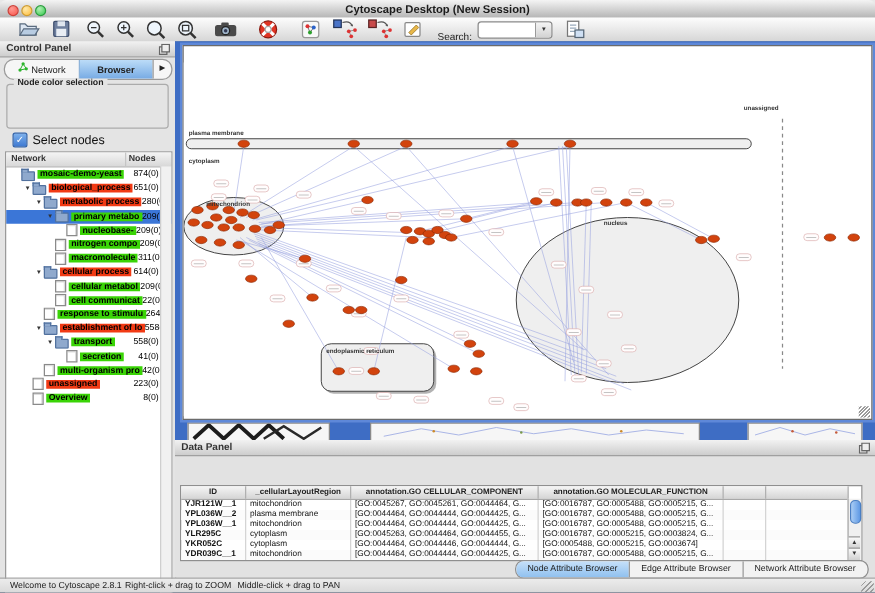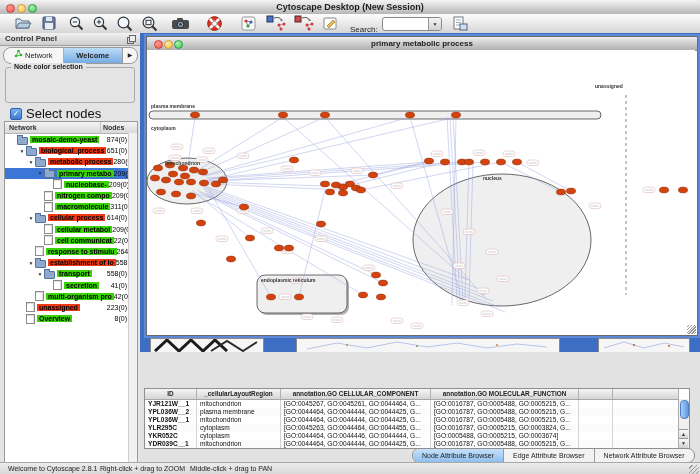--- a/index.html
+++ b/index.html
@@ -45,21 +45,21 @@
   #groupbox legend,#gb-label{position:absolute;top:-5px;left:5px;background:#e4e4e4;
     padding:0 3px;font-size:7px;font-weight:bold;color:#222;}
   #combo{position:absolute;left:8px;top:8px;width:110px;height:16px;background:#fff;
     border:1px solid #9a9a9a;border-radius:4px;display:flex;}
   #combo .val{flex:1;font-size:7.5px;line-height:15px;text-align:center;color:#111;}
   #combo .btn{width:14px;background:linear-gradient(#9ec8f2,#4f8ad8);border-radius:0 3px 3px 0;
     color:#fff;font-size:4.5px;line-height:7px;text-align:center;}
   #selnodes{left:10px;top:73px;display:flex;align-items:center;gap:4px;}
   #checkbox{width:10px;height:10px;border-radius:2px;border:1px solid #2f62aa;
     background:linear-gradient(#7cb0ec,#3f7ad2);color:#fff;font-size:8px;line-height:10px;text-align:center;}
-  #selnodes label{font-size:13px;color:#111;}
+  #selnodes label{font-size:10px;color:#111;}
   #treebox{left:4px;top:88px;width:132px;height:352px;background:#fff;border:1px solid #9a9a9a;}
   #tree-head{height:11px;background:linear-gradient(#f4f4f4,#d8d8d8);border-bottom:1px solid #b5b5b5;
     display:flex;font-size:7px;font-weight:bold;color:#333;}
   #tree-head .c1{flex:1;padding-left:4px;line-height:11px;}
   #tree-head .c2{width:34px;line-height:11px;border-left:1px solid #c5c5c5;padding-left:2px;}
   #tree-scroll{position:absolute;right:0;top:11px;bottom:0;width:8px;background:#f1f1f1;border-left:1px solid #cfcfcf;}
   .tree-row{height:11.2px;display:flex;align-items:center;font-size:7px;white-space:nowrap;overflow:hidden;padding-right:10px;}
   .tree-row.sel{background:#3b76d7;}
   .t-arrow{width:8px;flex:none;font-size:5px;color:#333;text-align:center;}
   .t-folder{flex:none;width:9px;height:6px;background:#8fa9cd;border:1px solid #51719e;border-radius:1px;
@@ -251,21 +251,21 @@
                 <line x1="4.5" y1="2" x2="7" y2="6"></line>
                 <line x1="2" y1="7" x2="7" y2="6"></line>
               </g>
               <circle cx="2" cy="7" r="1.3" fill="#2db52d"></circle>
               <circle cx="7" cy="6" r="1.3" fill="#2db52d"></circle>
               <circle cx="4.5" cy="2" r="1.3" fill="#2db52d"></circle>
             </svg></span>
         <span>Network</span>
       </div>
       <div class="cp-tab sel">
-        <span>Welcome</span>
+        <span>Browser</span>
       </div>
       <div id="cp-tab-more">▶</div>
     </div>
     <div id="groupbox" class="abs">
       <span id="gb-label">Node color selection</span>
     </div>
     <div id="selnodes" class="abs">
       <span id="checkbox">✓</span>
       <label>Select nodes</label>
     </div>
@@ -398,26 +398,20 @@
         </svg>
     </div>
     <div class="frag" style="left:458px;width:90px">
       <svg width="90" height="13">
           <polyline points="5,9 25,3 45,9 65,4 85,8" fill="none" stroke="#aab6e6" stroke-width=".8"></polyline>
           <circle cx="35" cy="6" r="1" fill="#c45a3a"></circle>
           <circle cx="70" cy="7" r="1" fill="#c45a3a"></circle>
         </svg>
     </div>
     <div id="net-window">
-      <div id="nw-title">
-        <span class="light l-red"></span>
-        <span class="light l-yellow"></span>
-        <span class="light l-green"></span>
-        <div class="title">primary metabolic process</div>
-      </div>
       <div id="net-canvas">
         <svg id="net-svg" width="548" height="283" viewBox="0 0 548 283">
             <rect x="2" y="61" width="452" height="8" rx="4" class="region"></rect>
             <ellipse cx="40" cy="131" rx="40" ry="23" class="region"></ellipse>
             <ellipse cx="355" cy="190" rx="89" ry="66" class="region"></ellipse>
             <rect x="112" y="227" width="90" height="38" rx="8" fill="#666" opacity="0.5"></rect>
             <rect x="110" y="225" width="90" height="38" rx="8" class="region" fill="#f6f6f6" stroke-width="1.4"></rect>
             <line x1="479" y1="45" x2="479" y2="245" stroke="#888" stroke-dasharray="3,3"></line>
             <line x1="40" y1="120" x2="48" y2="67" class="edge"></line>
             <line x1="45" y1="124" x2="136" y2="67" class="edge"></line>
@@ -595,20 +589,27 @@
             <text x="336" y="130" class="rlabel">nucleus</text>
             <text x="114" y="232" class="rlabel">endoplasmic reticulum</text>
             <text x="448" y="38" class="rlabel">unassigned</text>
           </svg>
       </div>
       <div id="nw-grip"></div>
     </div>
   </div>
 
   <div id="data-panel" class="abs">
+    <div class="panel-head abs" style="width:560px">
+      <span>Data Panel</span>
+      <span class="float-ico"><svg width="9" height="9">
+            <rect x="0.5" y="2.5" width="6" height="6" fill="none" stroke="#666"></rect>
+            <rect x="2.5" y="0.5" width="6" height="6" fill="#eee" stroke="#666"></rect>
+          </svg></span>
+    </div>
     <div id="dp-toolbar" class="abs">
       <span class="dpi" style="left:6px"><svg width="19" height="17">
             <rect x="2" y="2" width="14" height="12" fill="#e8f0f4" stroke="#3a5a66"></rect>
             <line x1="2" y1="6" x2="16" y2="6" stroke="#3a5a66"></line>
             <line x1="2" y1="10" x2="16" y2="10" stroke="#3a5a66"></line>
             <line x1="7" y1="2" x2="7" y2="14" stroke="#3a5a66"></line>
             <line x1="12" y1="2" x2="12" y2="14" stroke="#3a5a66"></line>
           </svg></span>
       <span class="dpi" style="left:29px"><svg width="17" height="17">
             <path d="M3,2 L10,2 L13,5 L13,15 L3,15 Z" fill="#fff" stroke="#777"></path>

